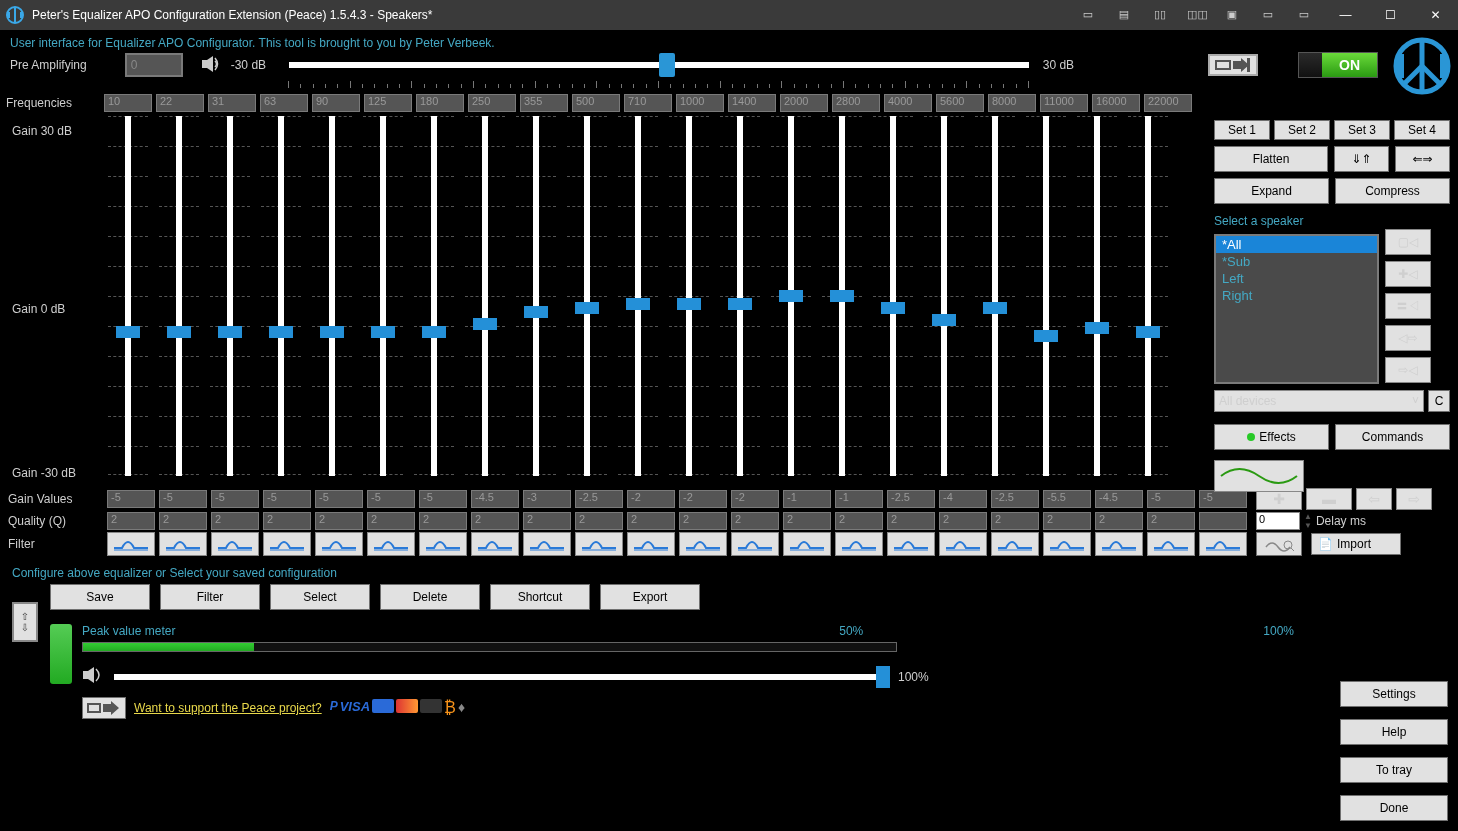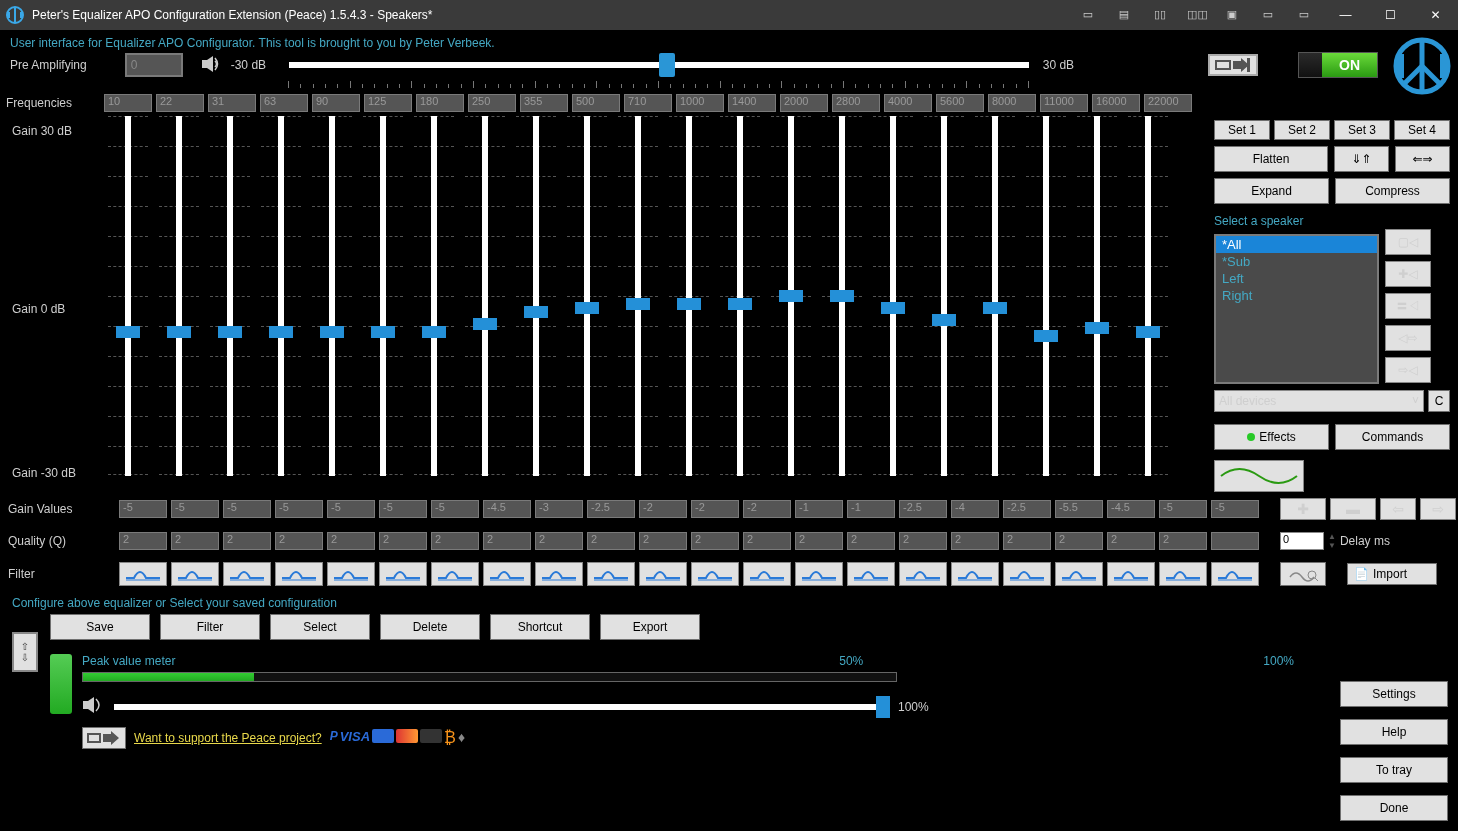--- a/index.html
+++ b/index.html
@@ -55,21 +55,21 @@
   .eq-labels .gl { position:absolute; left:4px; color:#cfcfcf; }
   .sliders { position:relative; flex:0 0 1098px; display:flex; gap:3px; padding-left:0; }
   .eq-col { width:48px; position:relative; height:360px; }
   .eq-track { position:absolute; left:21px; top:0; width:6px; height:360px; background:#fff; }
   .eq-thumb { position:absolute; left:12px; width:24px; height:12px; background:#2490d8; }
   .eq-ticks { position:absolute; inset:0; }
   .eq-ticks .t { position:absolute; left:4px; right:4px; height:1px; border-top:1px dashed #555; }
 
   
   .val-rows { margin-left:8px; }
-  .val-row { display:flex; align-items:center; gap:15px; margin-top:12px; }
+  .val-row { display:flex; align-items:center; gap:3px; margin-top:2px; }
   .val-lbl { width:96px; color:#cfcfcf; }
   .small-box { height:18px; width:48px; }
   .filter-box { width:48px; height:24px; background:#e1e1e1; border:1px solid #888; display:flex; align-items:center; justify-content:center; }
   .filter-side { display:flex; gap:4px; margin-left:6px; }
   .filter-side .fsb { width:46px; height:22px; background:#e1e1e1; border:1px solid #888; display:flex; align-items:center; justify-content:center; font-size:14px; }
   .filter-side .fsb.narrow { width:36px; }
   .delay-row { display:flex; align-items:center; gap:4px; margin-left:6px; }
   .spin { width:44px; height:18px; background:#fff; border:1px solid #888; color:#000; padding:0 2px; font-size:11px; }
   .import-btn { width:90px; height:22px; margin-left:6px; }
 

